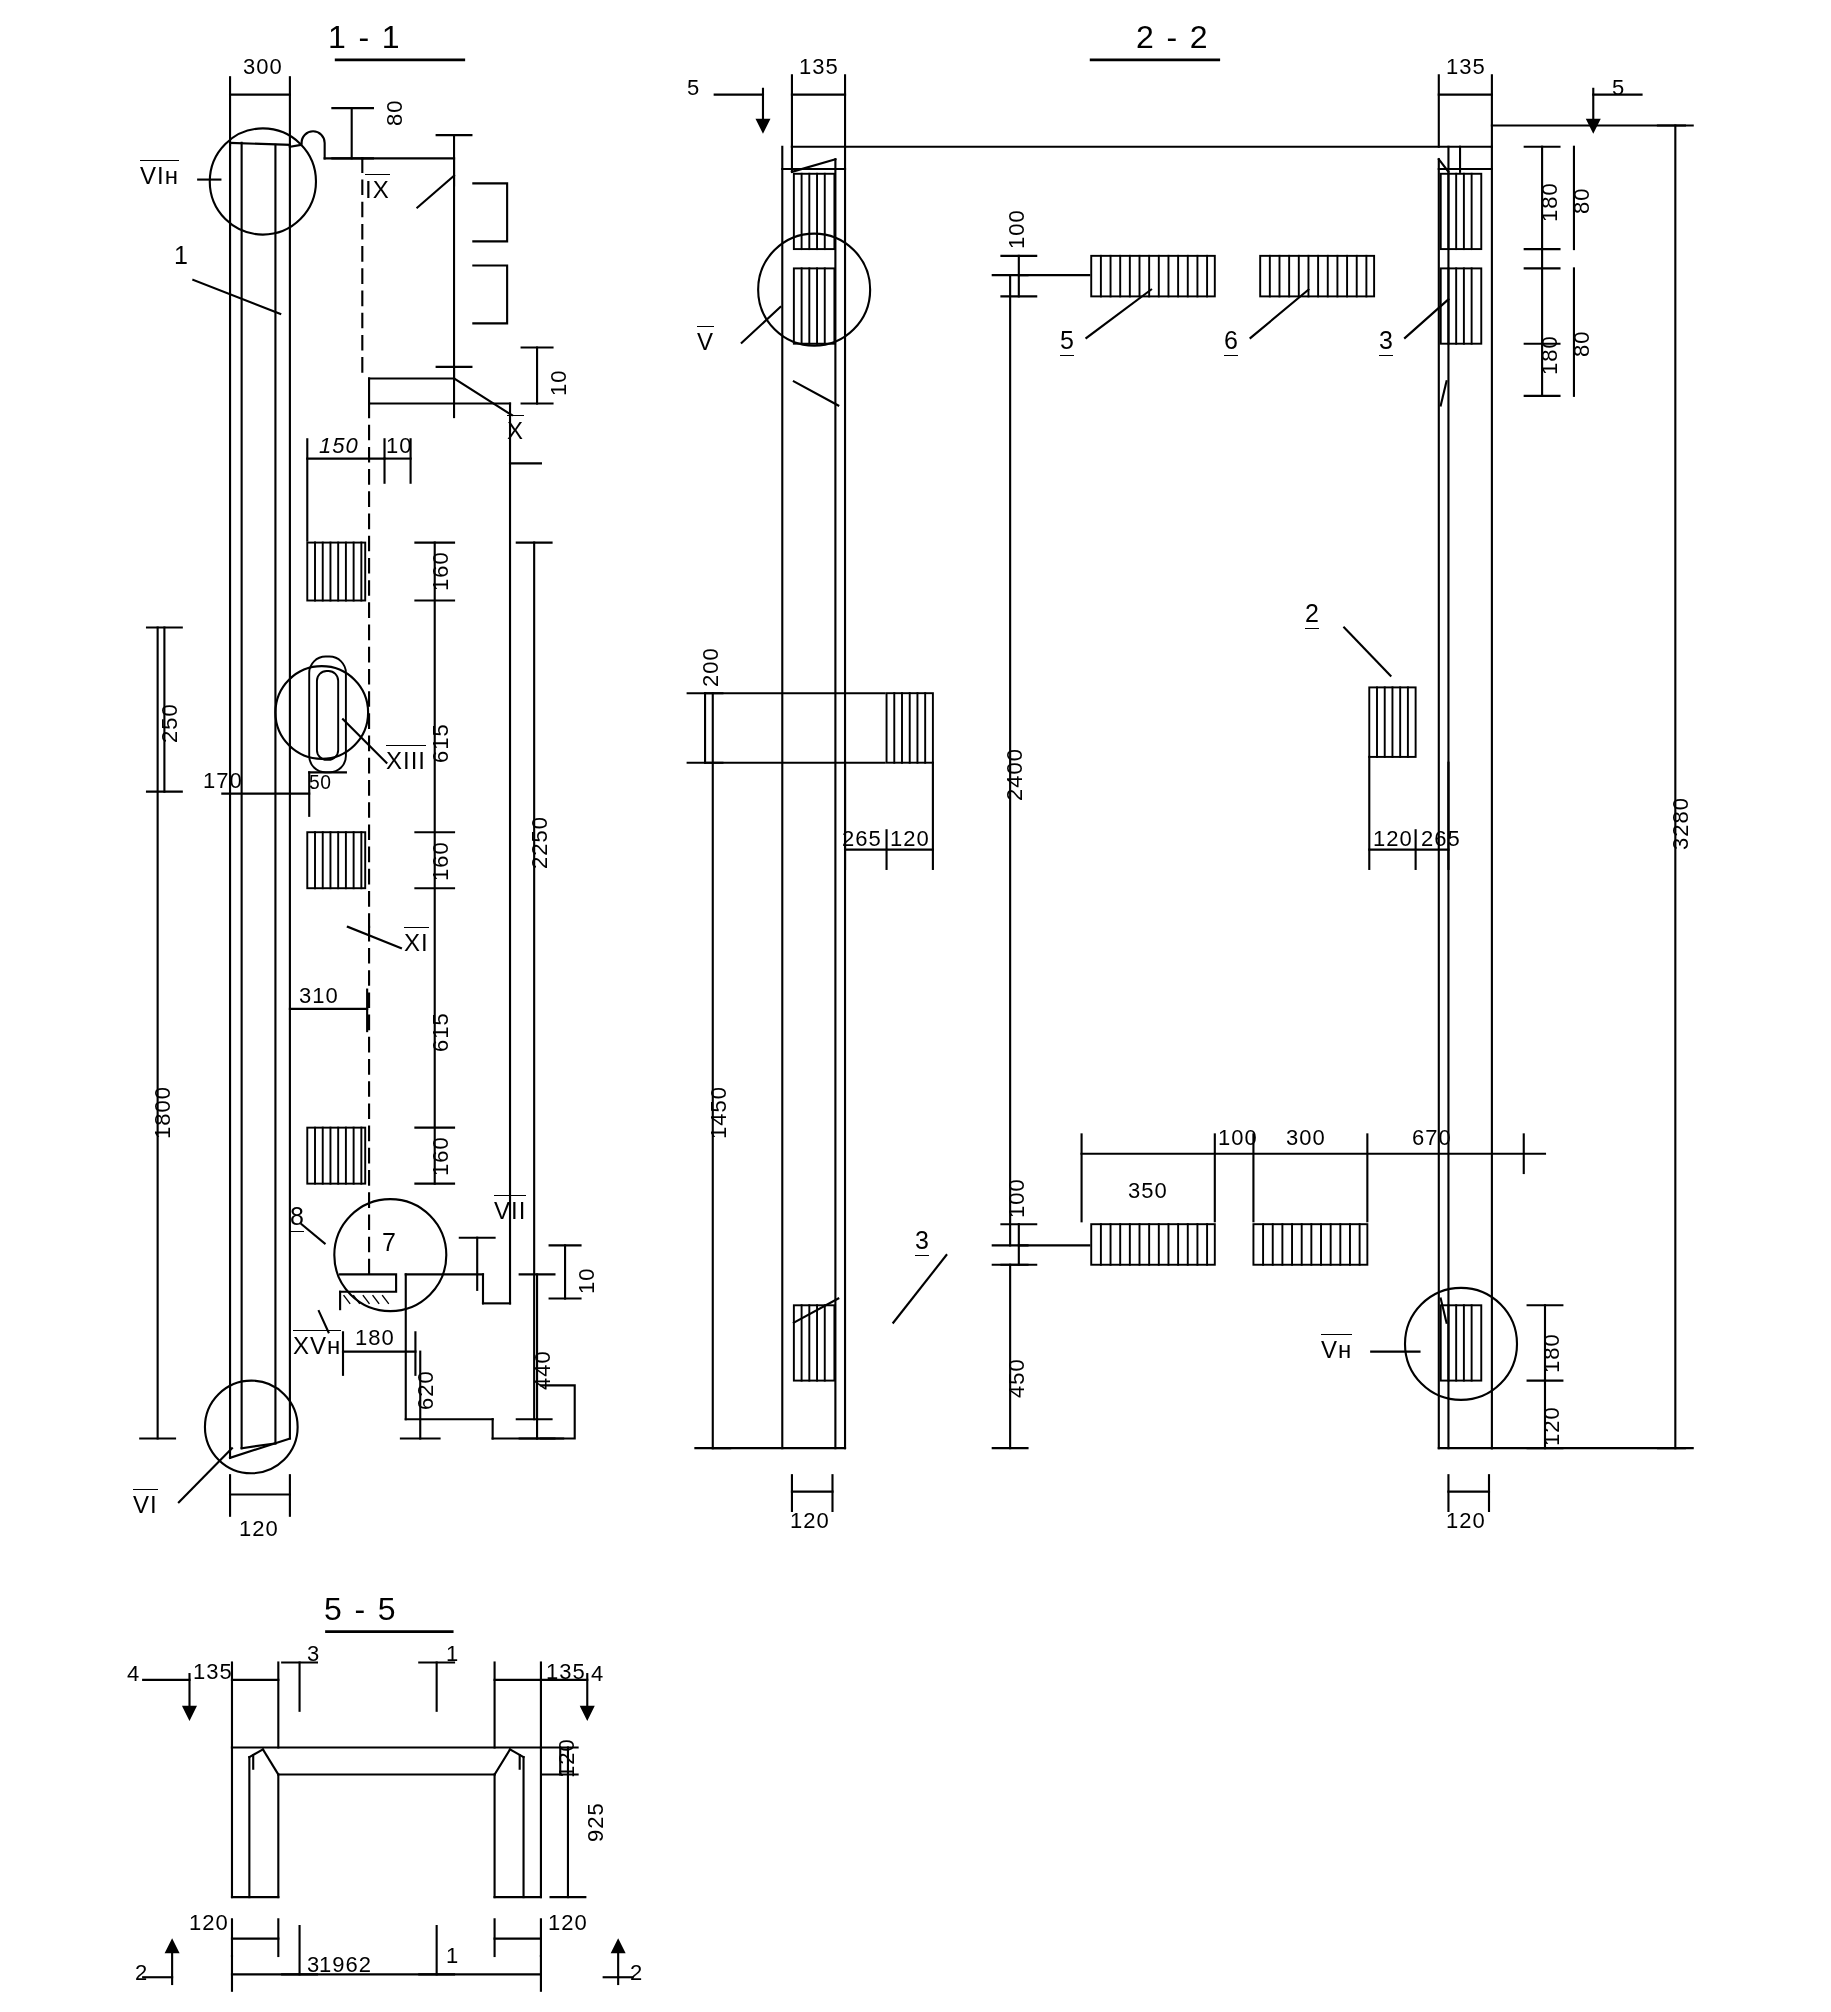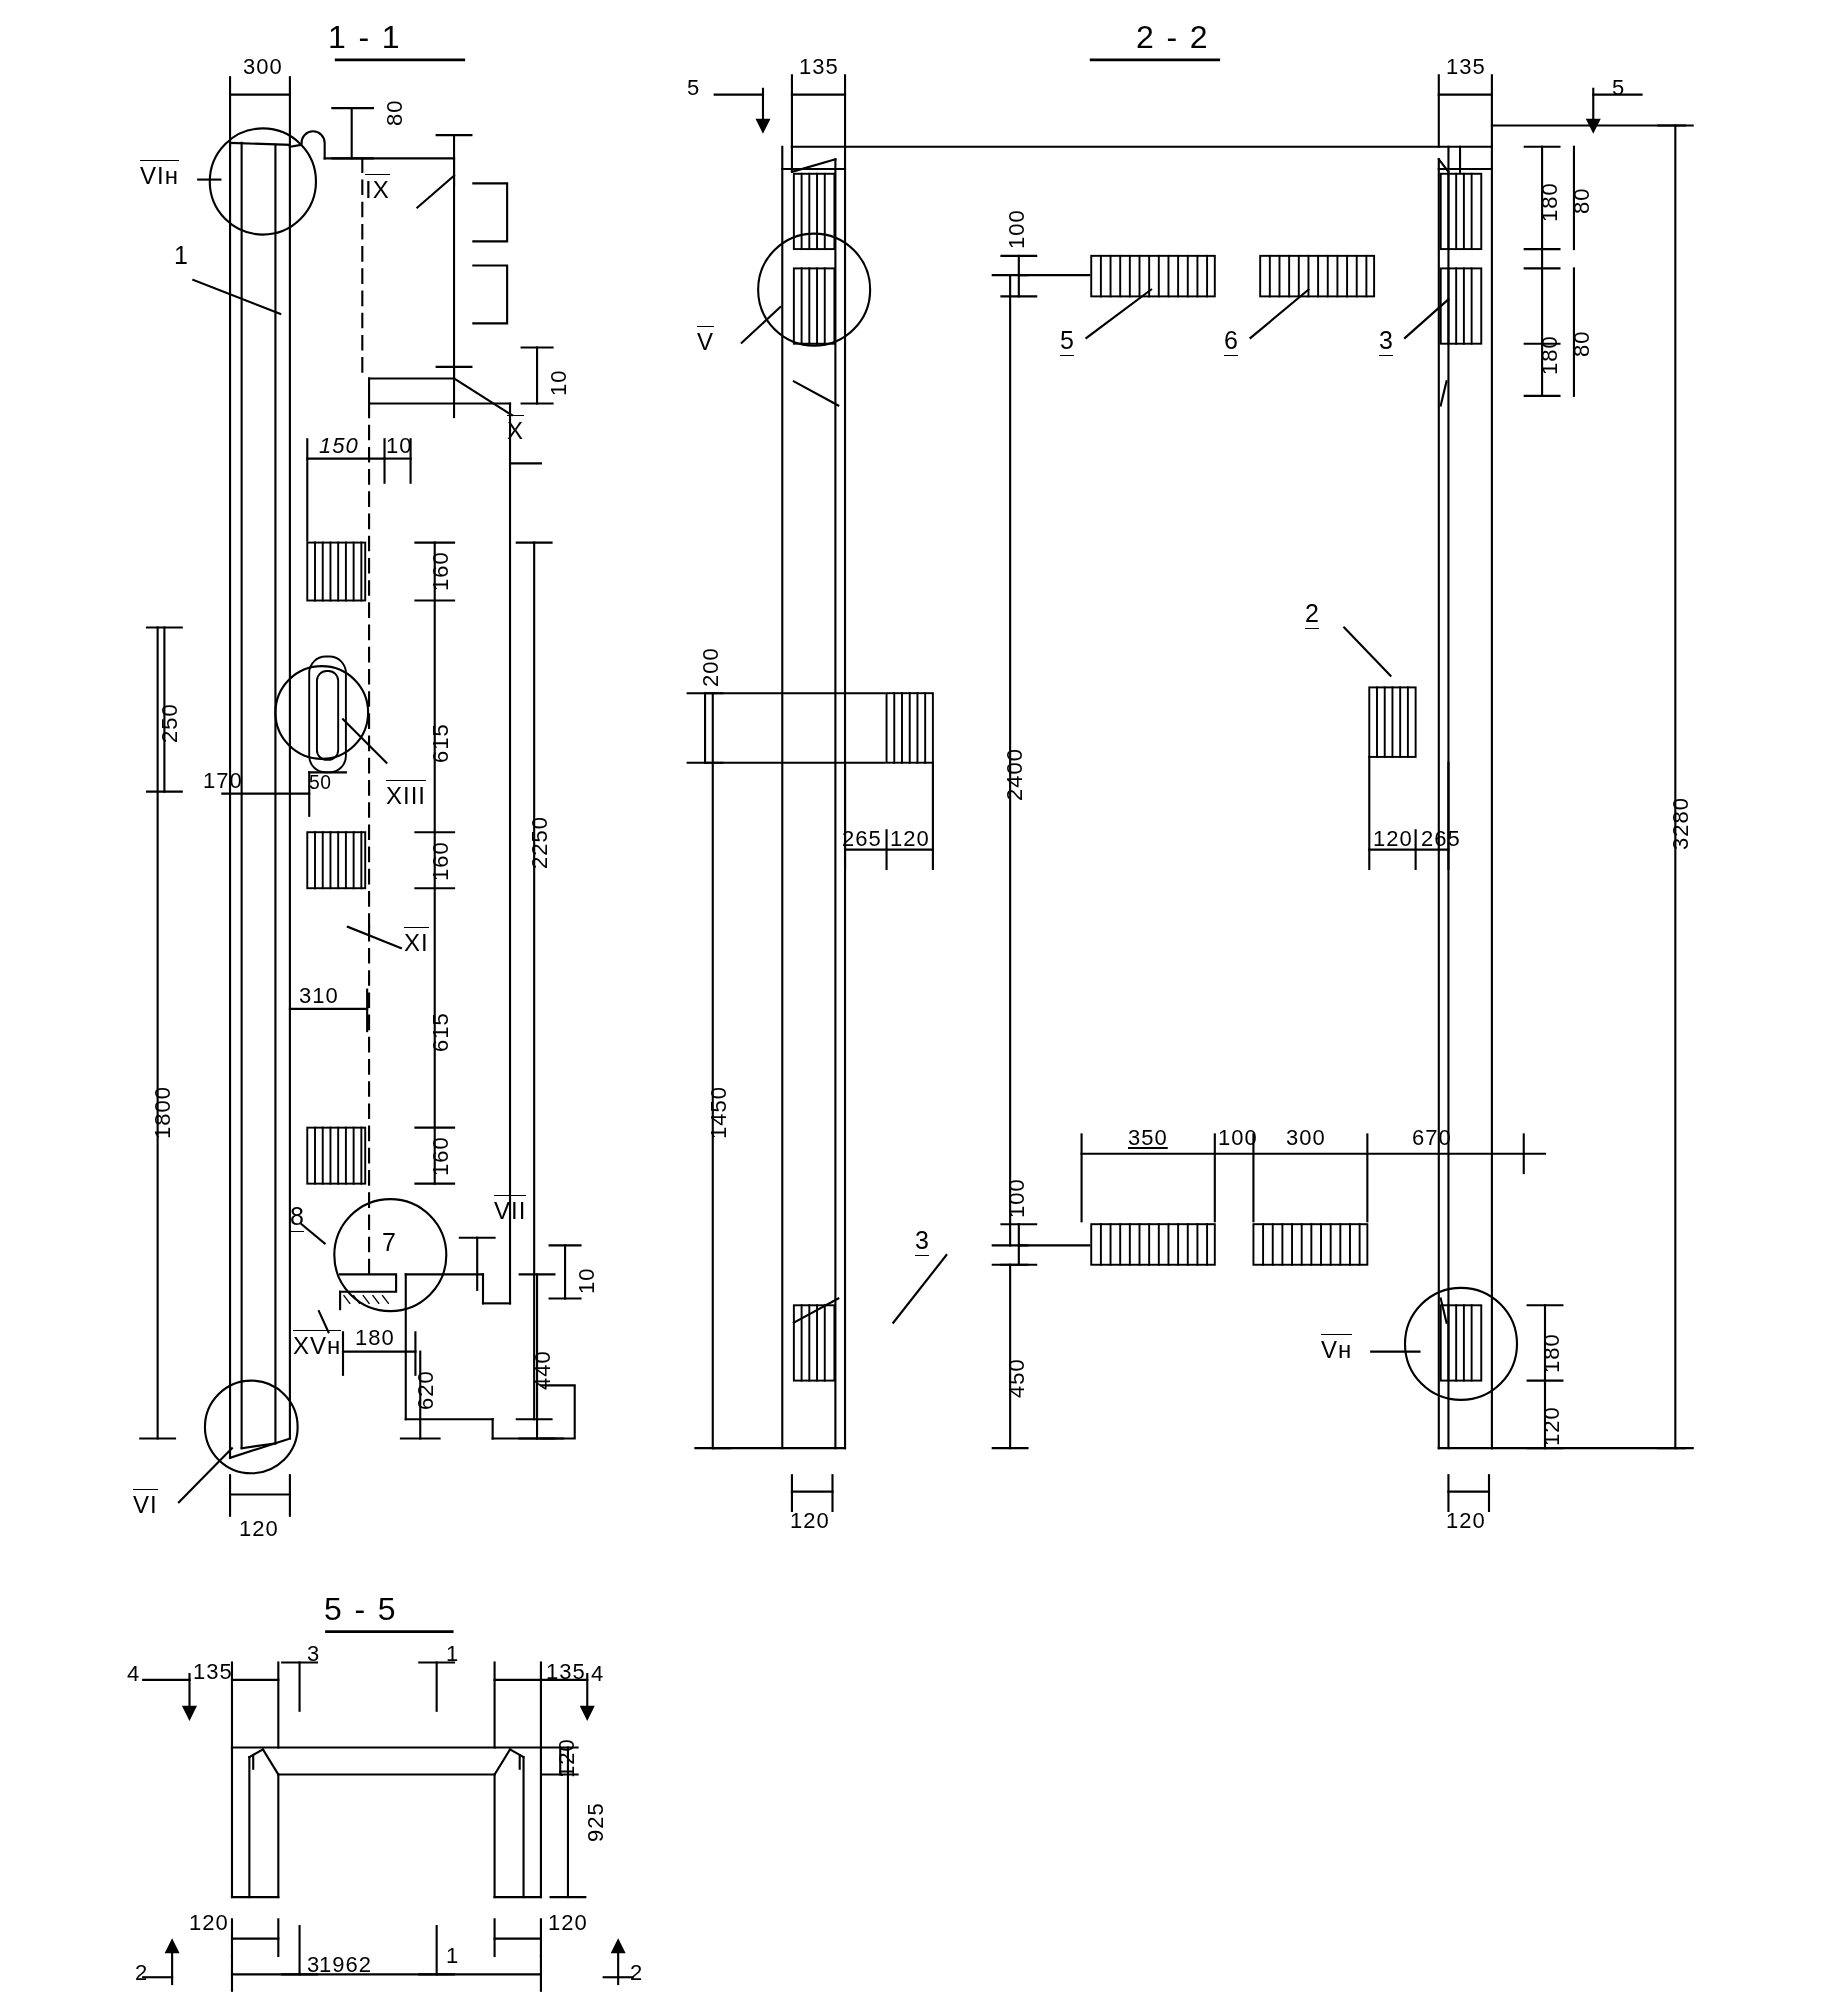--- a/index.html
+++ b/index.html
@@ -518,21 +518,21 @@
 <div class="lbl dim rot90" style="left:574px;top:1294px;">10</div>
 <div class="lbl dim" style="left:239px;top:1516px;">120</div>
 
 <div class="lbl pos" style="left:174px;top:241px;">1</div>
 <div class="lbl pos" style="left:382px;top:1228px;">7</div>
 <div class="lbl posU" style="left:290px;top:1202px;">8</div>
 
 <div class="lbl markU" style="left:140px;top:160px;">VIн</div>
 <div class="lbl markU" style="left:365px;top:174px;">IX</div>
 <div class="lbl markU" style="left:507px;top:415px;">X</div>
-<div class="lbl markU" style="left:386px;top:780px;">XIII</div>
+<div class="lbl markU" style="left:386px;top:745px;">XIII</div>
 <div class="lbl markU" style="left:404px;top:927px;">XI</div>
 <div class="lbl markU" style="left:494px;top:1195px;text-align:center;">VII</div>
 <div class="lbl markU" style="left:293px;top:1330px;">XVн</div>
 <div class="lbl markU" style="left:133px;top:1489px;">VI</div>
 
 <div class="lbl dim" style="left:799px;top:54px;">135</div>
 <div class="lbl dim" style="left:1446px;top:54px;">135</div>
 <div class="lbl dim" style="left:687px;top:75px;">5</div>
 <div class="lbl dim" style="left:1612px;top:75px;">5</div>
 
@@ -544,21 +544,21 @@
 
 <div class="lbl dim rot90" style="left:1004px;top:249px;">100</div>
 <div class="lbl dim rot90" style="left:698px;top:687px;">200</div>
 <div class="lbl dim rot90" style="left:1002px;top:801px;">2400</div>
 <div class="lbl dim" style="left:842px;top:826px;">265</div>
 <div class="lbl dim" style="left:890px;top:826px;">120</div>
 <div class="lbl dim" style="left:1373px;top:826px;">120</div>
 <div class="lbl dim" style="left:1421px;top:826px;">265</div>
 <div class="lbl dim rot90" style="left:706px;top:1139px;">1450</div>
 
-<div class="lbl dim" style="left:1128px;top:1125px;text-decoration:underline;">350</div>
+<div class="lbl dim" style="left:1128px;top:1178px;">350</div>
 <div class="lbl dim" style="left:1218px;top:1125px;">100</div>
 <div class="lbl dim" style="left:1286px;top:1125px;">300</div>
 <div class="lbl dim" style="left:1412px;top:1125px;">670</div>
 <div class="lbl dim rot90" style="left:1004px;top:1218px;">100</div>
 <div class="lbl dim rot90" style="left:1004px;top:1398px;">450</div>
 <div class="lbl dim rot90" style="left:1539px;top:1373px;">180</div>
 <div class="lbl dim rot90" style="left:1539px;top:1446px;">120</div>
 <div class="lbl dim" style="left:790px;top:1508px;">120</div>
 <div class="lbl dim" style="left:1446px;top:1508px;">120</div>
 

